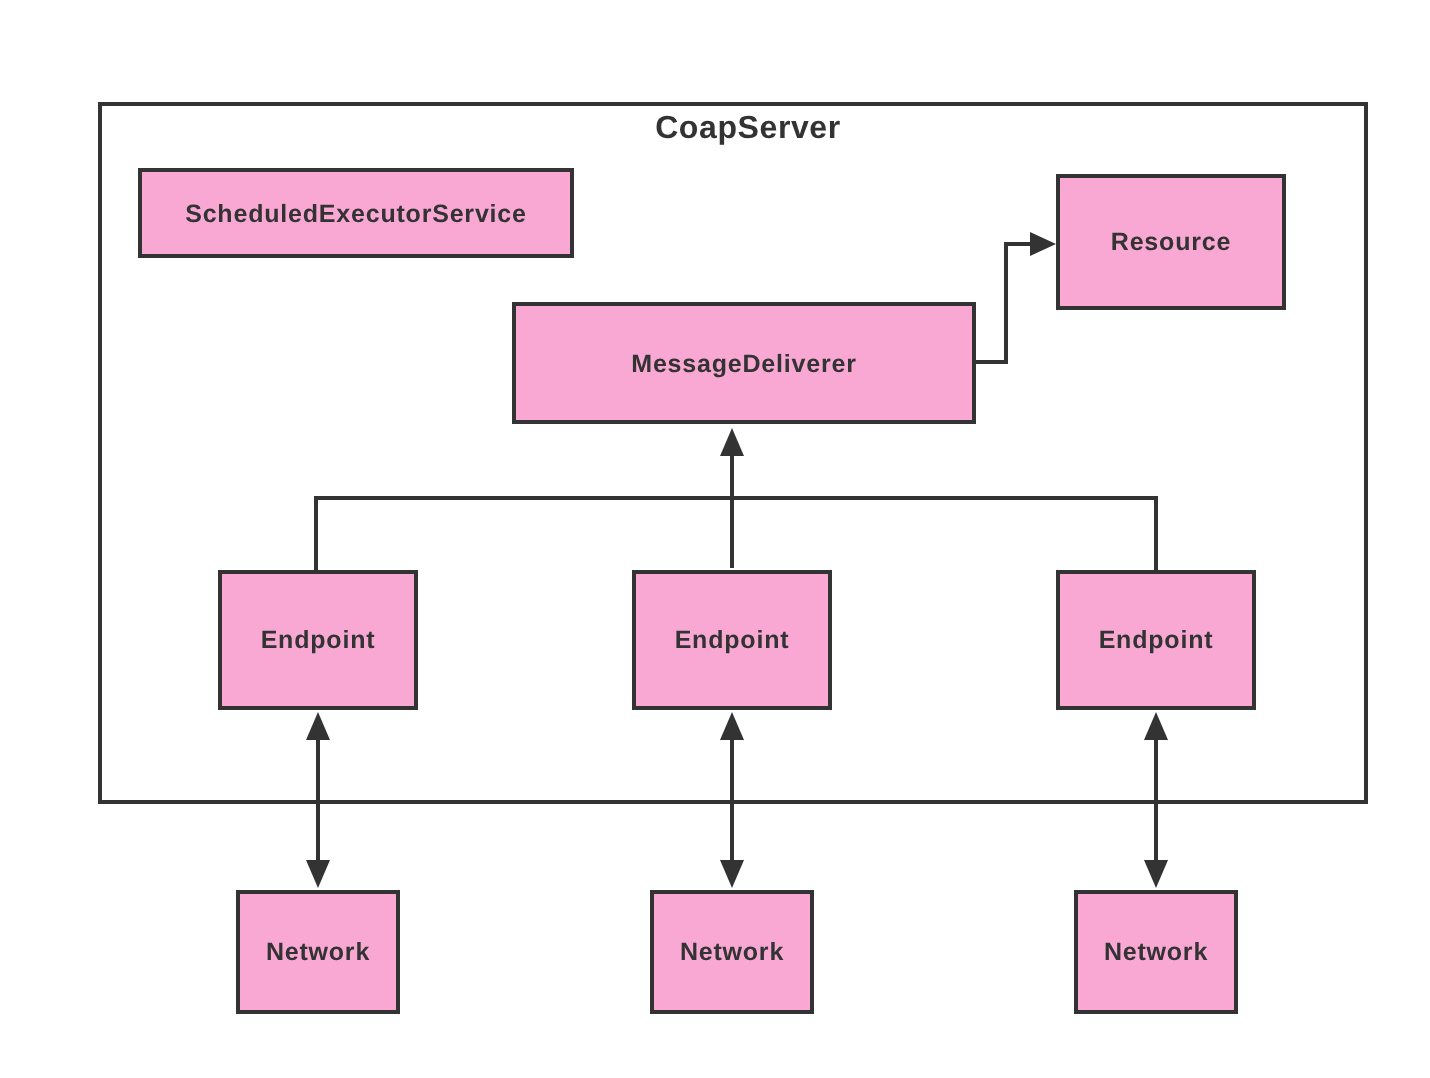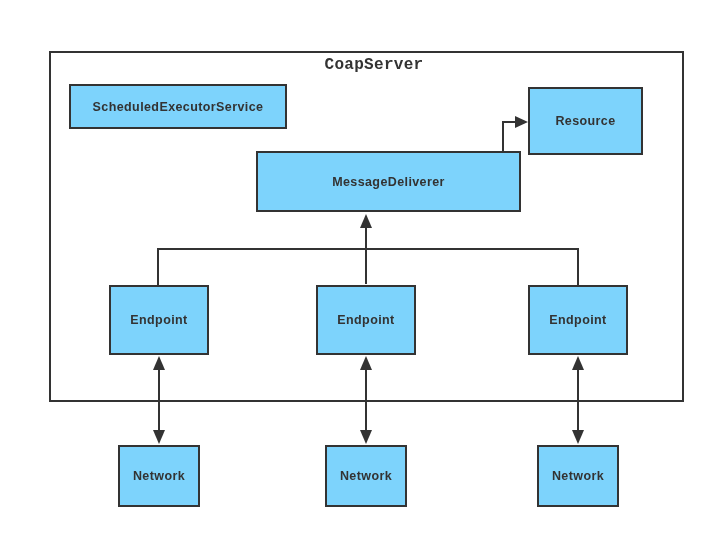--- a/index.html
+++ b/index.html
@@ -30,39 +30,38 @@
   }
   .outer-title {
     position: absolute;
     left: 49px; top: 56px;
     width: 650px;
     text-align: center;
     font-size: 16px;
     font-weight: 700;
     color: #333333;
     letter-spacing: 0.3px;
-    font-family: Liberation Mono, monospace;
   }
   .node {
     position: absolute;
     border: 2px solid #333333;
-    background: #7dd3fc;
+    background: #f9a8d4;
     display: flex;
     align-items: center;
     justify-content: center;
     font-size: 12.5px;
     font-weight: 700;
     color: #333333;
     letter-spacing: 0.4px;
     box-sizing: border-box;
     z-index: 2;
   }
   .ses   { left: 69px;  top: 84px;  width: 218px; height: 45px; }
   .res   { left: 528px; top: 87px;  width: 115px; height: 68px; }
-  .md    { left: 256px; top: 151px; width: 265px; height: 61px; }
+  .md    { left: 256px; top: 151px; width: 232px; height: 61px; }
   .ep1   { left: 109px; top: 285px; width: 100px; height: 70px; }
   .ep2   { left: 316px; top: 285px; width: 100px; height: 70px; }
   .ep3   { left: 528px; top: 285px; width: 100px; height: 70px; }
   .nw1   { left: 118px; top: 445px; width: 82px;  height: 62px; }
   .nw2   { left: 325px; top: 445px; width: 82px;  height: 62px; }
   .nw3   { left: 537px; top: 445px; width: 82px;  height: 62px; }
   svg line, svg polyline {
     stroke: #333333;
     stroke-width: 2;
     fill: none;

